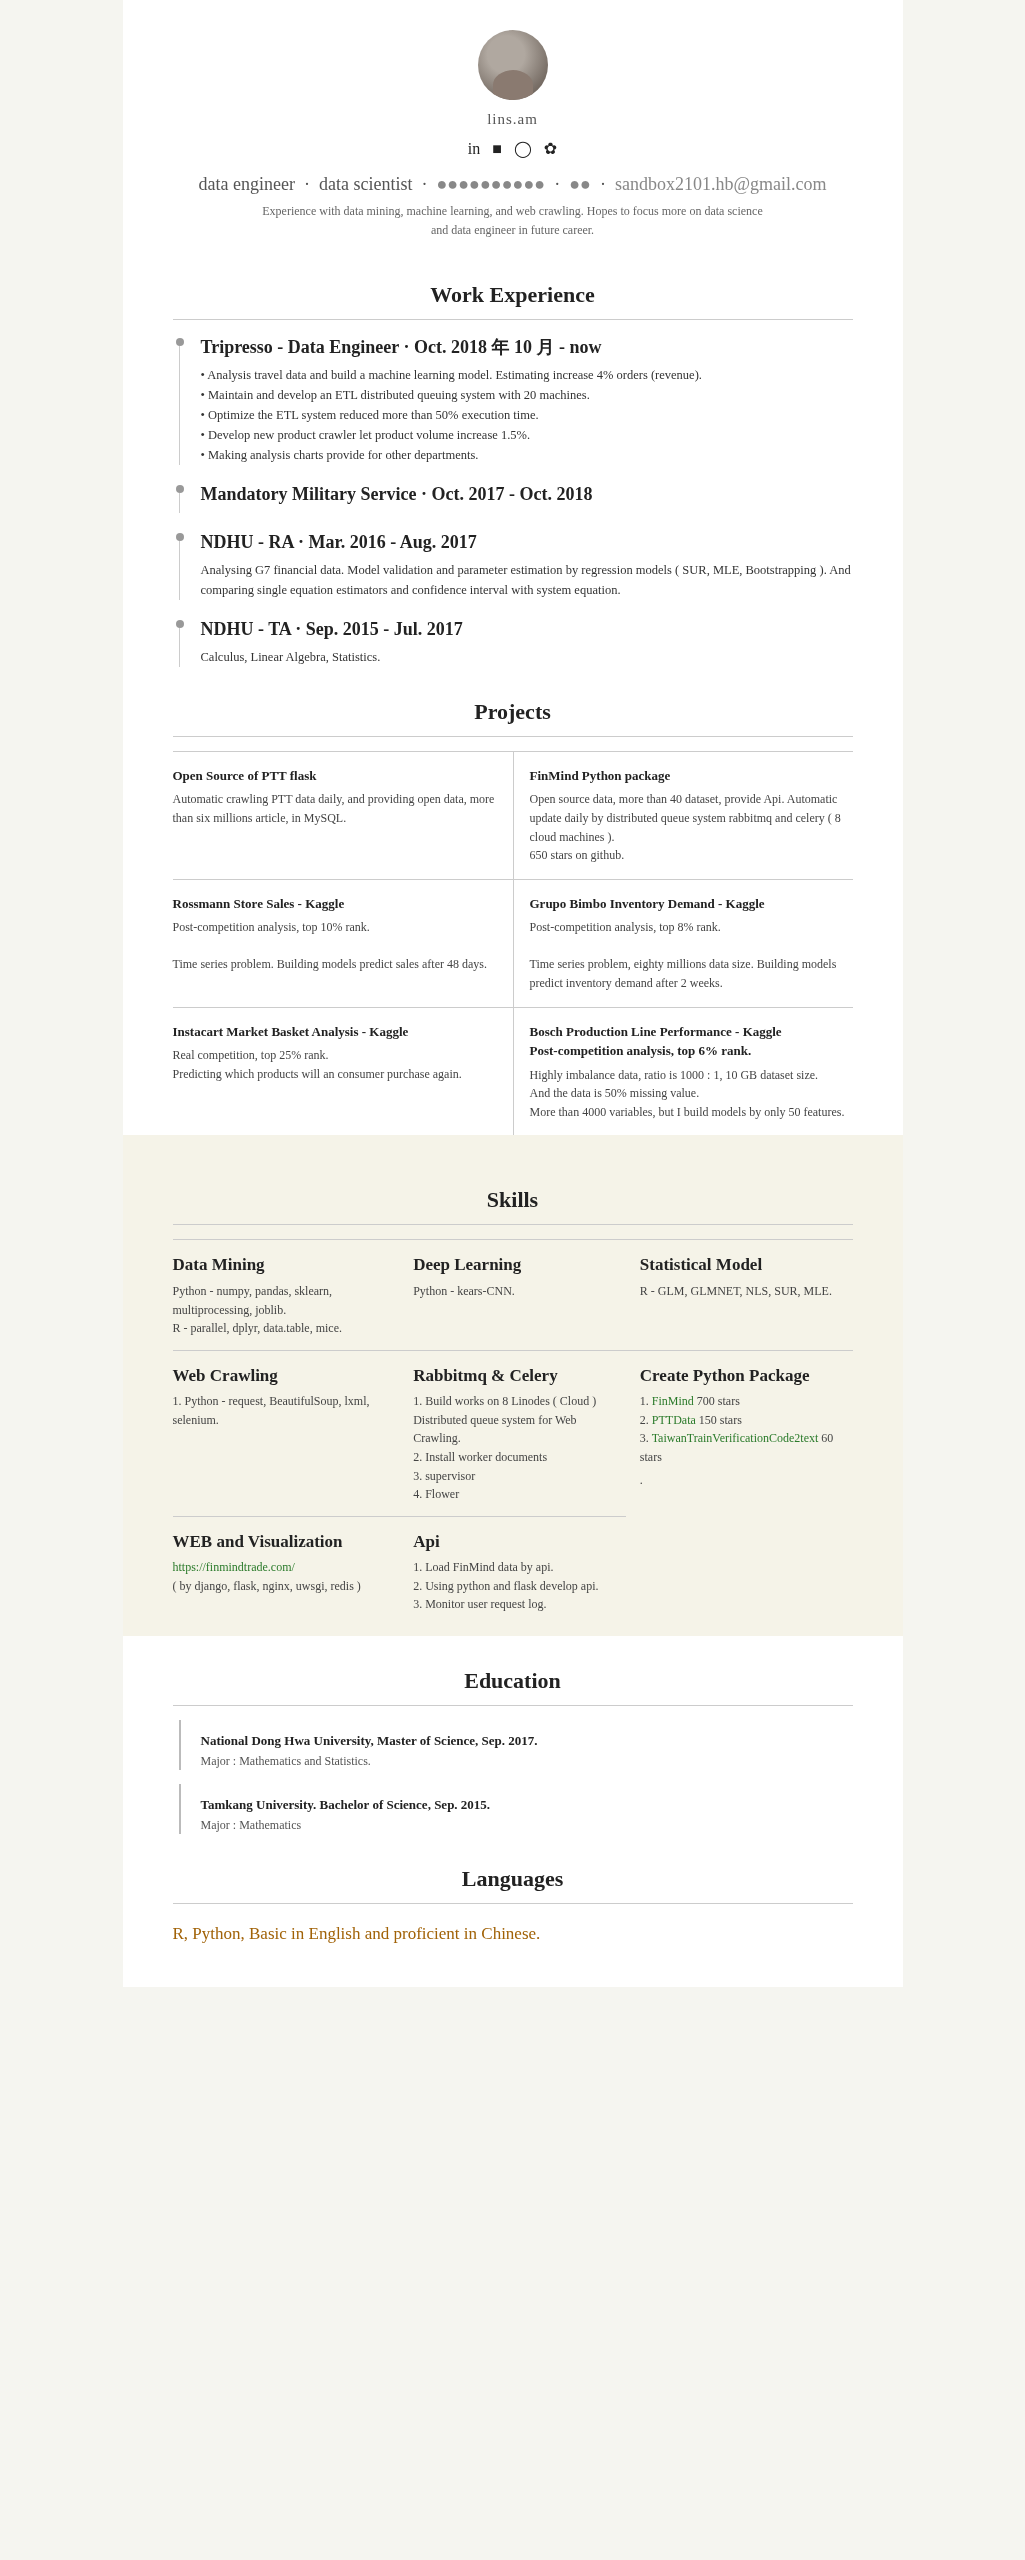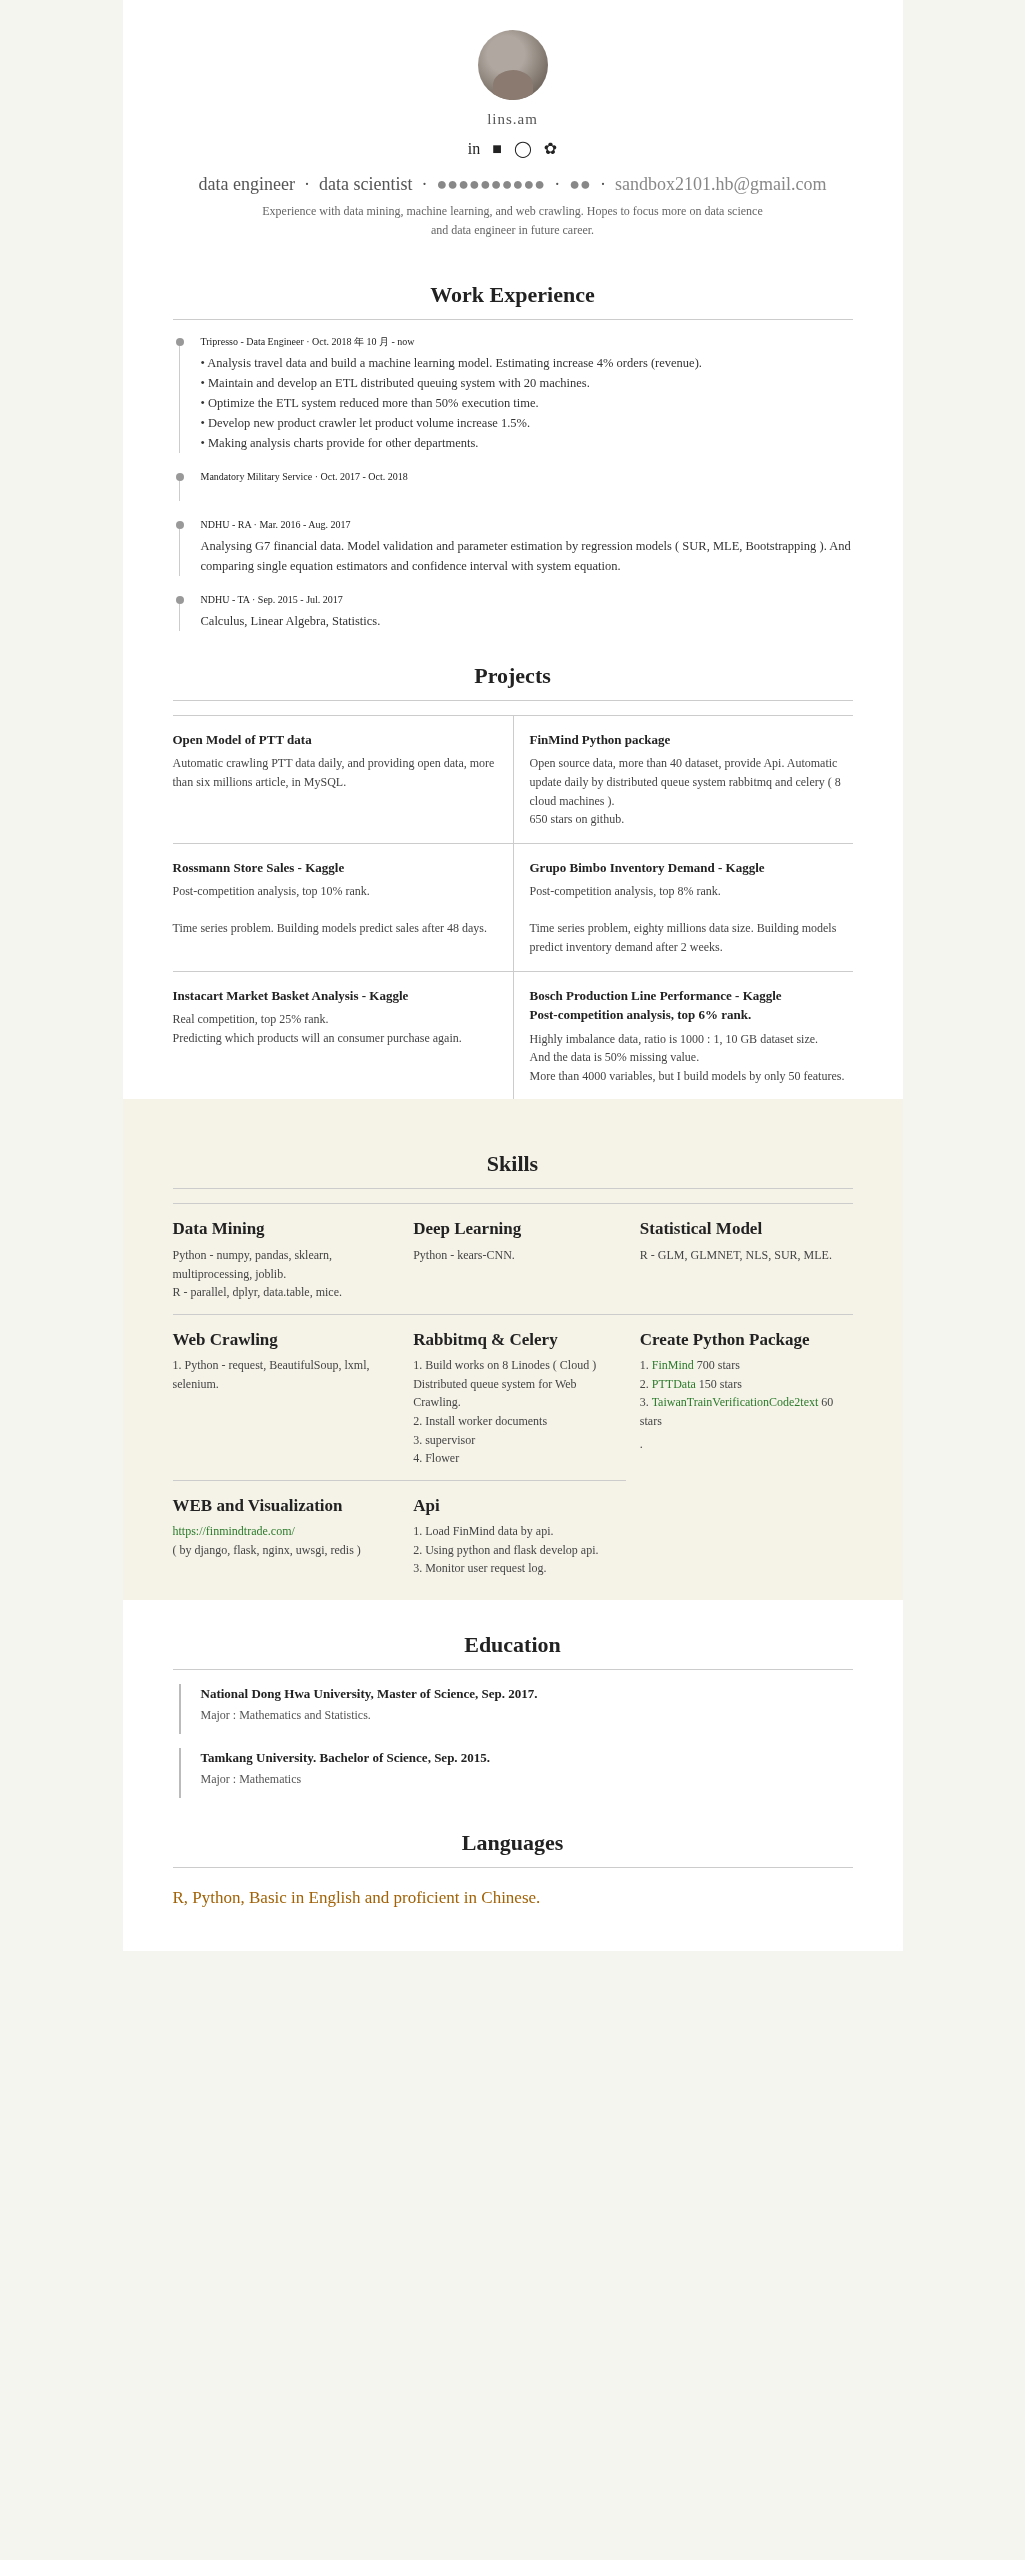--- a/index.html
+++ b/index.html
@@ -109,22 +109,22 @@
       flex-shrink: 0;
     }
     .line {
       width: 1px;
       background: #ccc;
       flex: 1;
       min-height: 20px;
     }
     .work-content {}
     .work-title {
-      font-weight: normal;
-      font-size: 10px;
+      font-weight: bold;
+      font-size: 18px;
       margin-bottom: 4px;
     }
     .work-desc {
       font-size: 12.5px;
       color: #333;
       line-height: 1.6;
     }
 
     
     .projects-grid {
@@ -185,20 +185,21 @@
     }
     .skill-link {
       color: #2a7a2a;
       text-decoration: none;
     }
 
     
     .edu-item {
       display: flex;
       margin-bottom: 14px;
+      align-items: flex-end;
     }
     .edu-timeline {
       display: flex;
       flex-direction: column;
       align-items: center;
       margin-right: 14px;
       min-width: 14px;
     }
     .edu-line {
       width: 2px;
@@ -305,21 +306,21 @@
     </div>
   </div>
 
   <div>
     <div class="section-title">Projects</div>
     <hr class="section-line">
 
     <div class="projects-grid">
 
       <div class="project-cell">
-        <div class="project-title">Open Model of PTT data</div>
+        <div class="project-title">Open Source of PTT flask</div>
         <div class="project-desc">Automatic crawling PTT data daily, and providing open data, more than six millions article, in MySQL.</div>
       </div>
 
       <div class="project-cell">
         <div class="project-title">FinMind Python package</div>
         <div class="project-desc">Open source data, more than 40 dataset, provide Api. Automatic update daily by distributed queue system rabbitmq and celery ( 8 cloud machines ).<br>650 stars on github.</div>
       </div>
 
       <div class="project-cell">
         <div class="project-title">Rossmann Store Sales - Kaggle</div>

